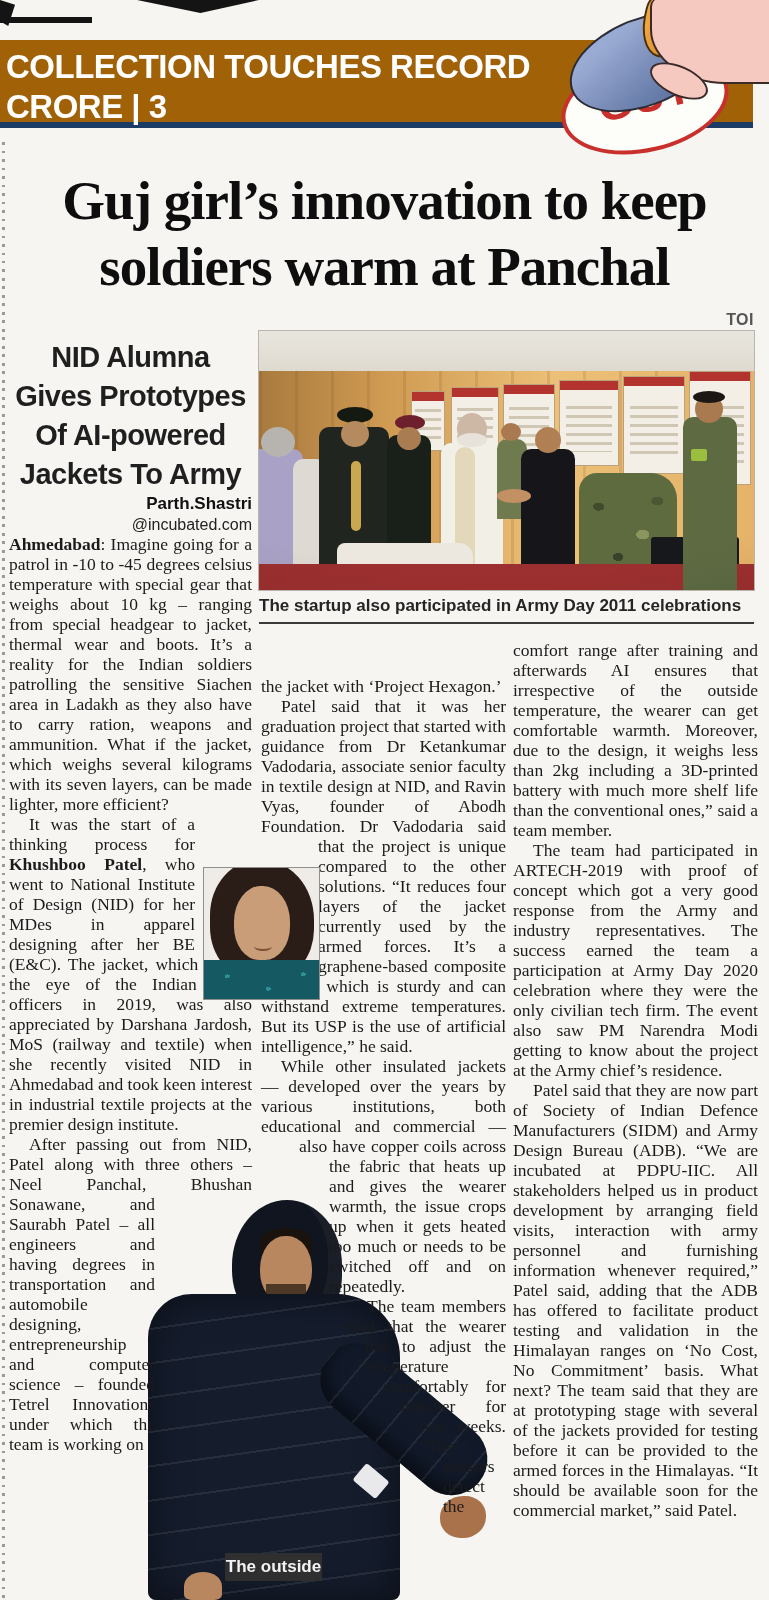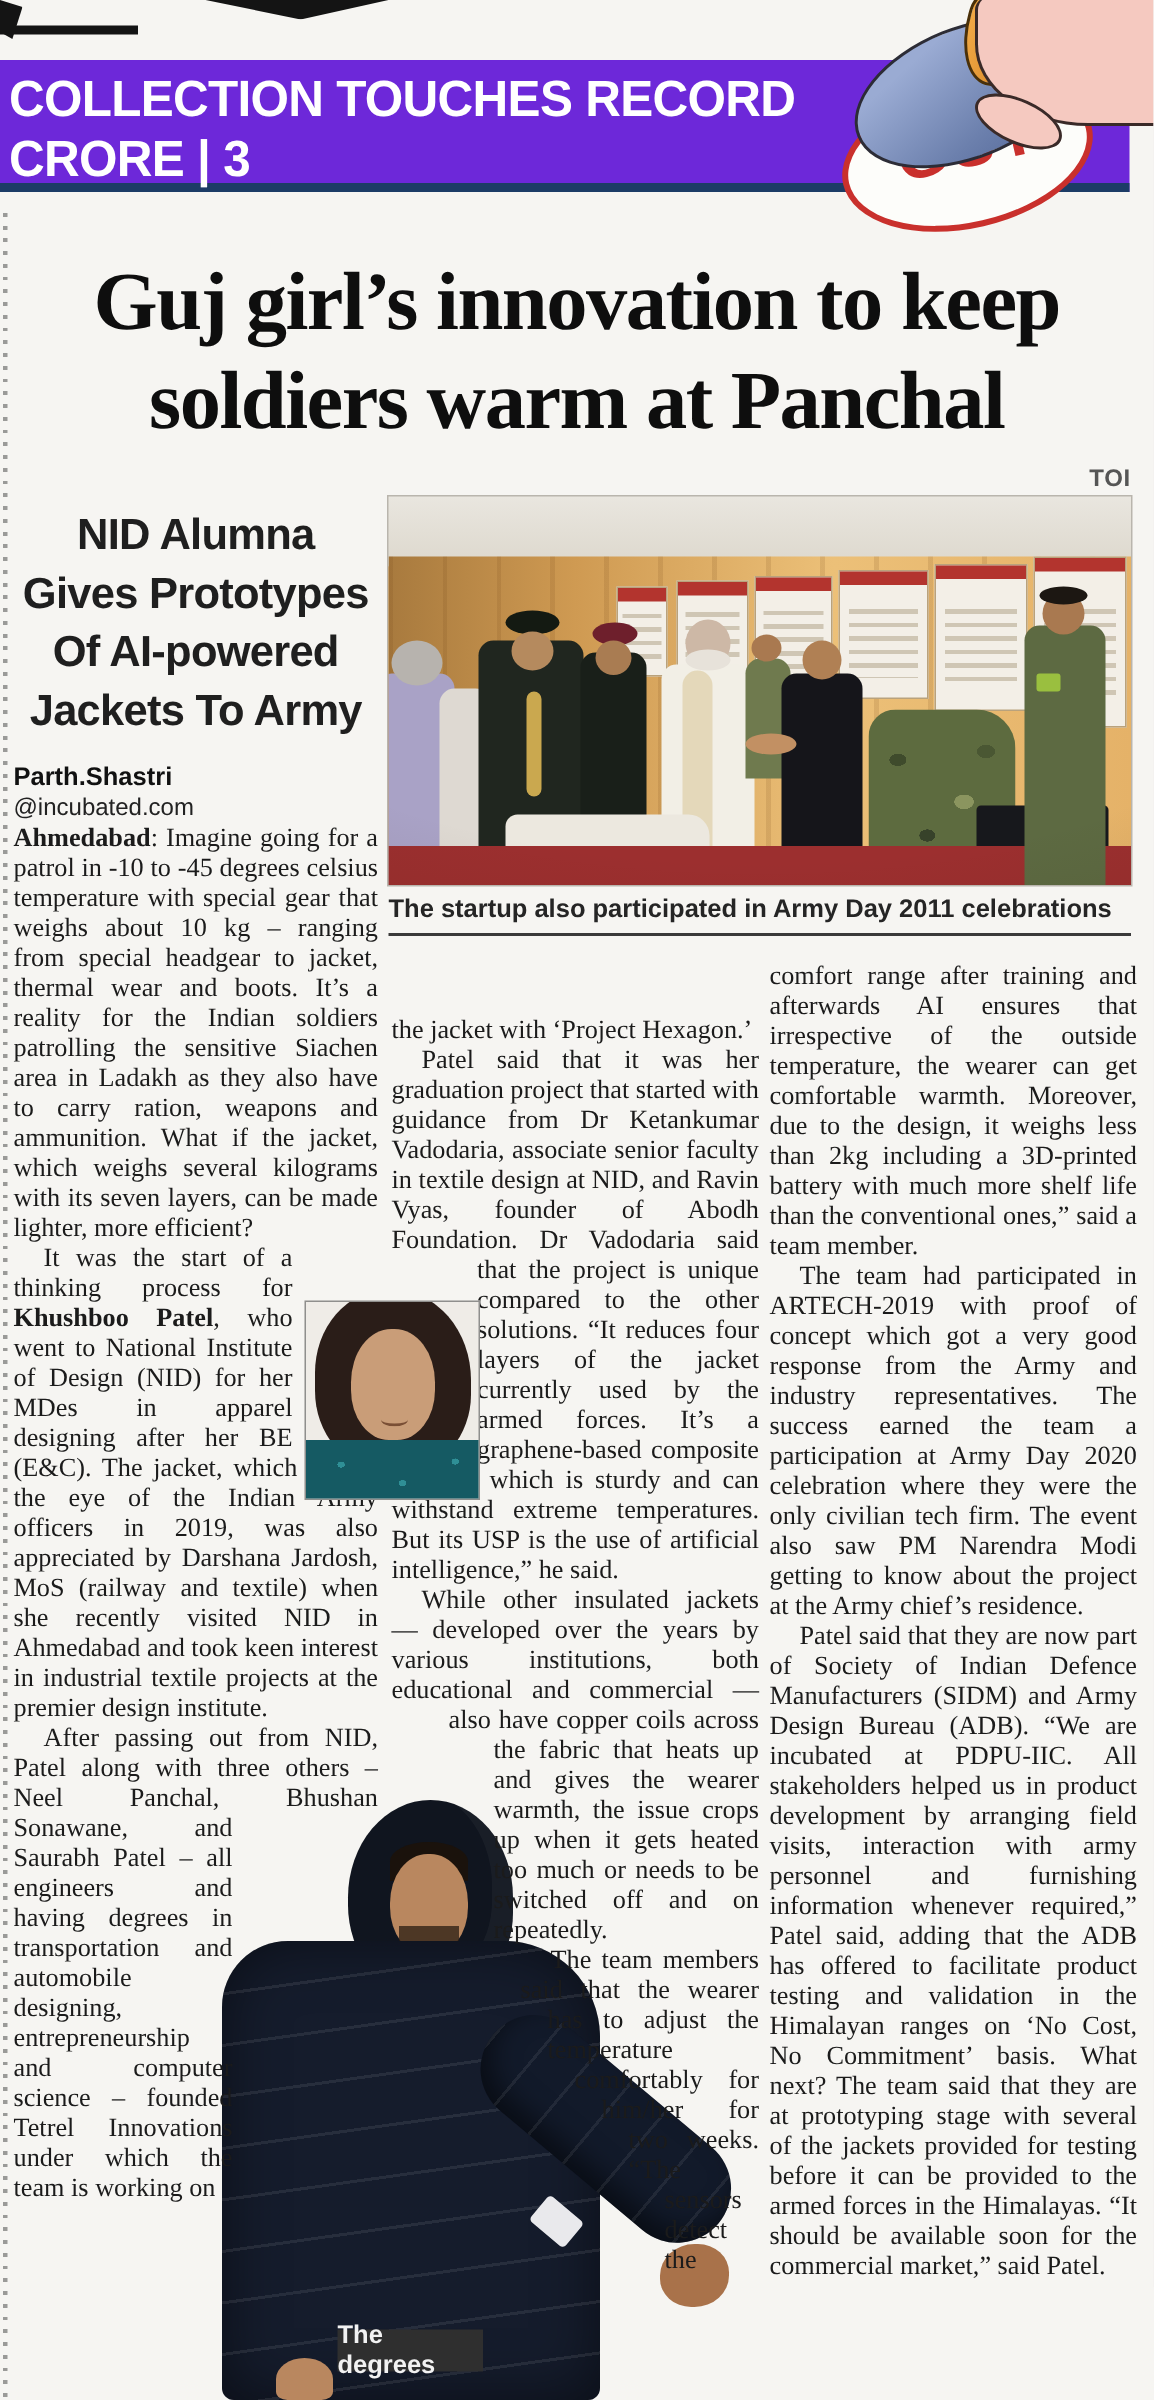--- a/index.html
+++ b/index.html
@@ -6,21 +6,21 @@
   body{width:769px;font-family:"Liberation Serif",serif;background:#efeeec;}
   .page{position:relative;width:769px;height:1600px;background:#f6f5f2;overflow:hidden;}
 
   
   .frag{position:absolute;background:#141414;}
   .frag1{left:0;top:0;width:15px;height:26px;clip-path:polygon(0 0,100% 18%,55% 100%,0 82%);}
   .frag2{left:0;top:17px;width:92px;height:6px;}
   .frag3{left:137px;top:0;width:122px;height:13px;clip-path:polygon(0 0,100% 0,52% 100%);}
 
   
-  .banner{position:absolute;left:0;top:40px;width:753px;height:88px;background:#6d28d9;
+  .banner{position:absolute;left:0;top:40px;width:753px;height:88px;background:#a16207;
           border-bottom:6px solid #1C3C66;color:#fff;font-family:"Liberation Sans",sans-serif;
           font-weight:bold;padding:6px 0 0 6px;box-sizing:border-box;z-index:2;}
   .banner .bl{font-size:34px;line-height:40px;letter-spacing:-.5px;transform:scaleX(.97);transform-origin:left;}
 
   
   .stamp{position:absolute;left:552px;top:0;width:216px;height:150px;z-index:5;}
   .st-oval{position:absolute;left:8px;top:56px;width:162px;height:88px;background:#fdfdfa;
            border:4px solid #C9302C;border-radius:50%;transform:rotate(-13deg);z-index:1;}
   .st-text{position:absolute;left:28px;top:72px;width:130px;text-align:center;z-index:2;
            font-family:"Liberation Sans",sans-serif;font-weight:bold;font-size:44px;color:#C9302C;
@@ -46,21 +46,21 @@
   .perf{position:absolute;left:2px;top:142px;width:3px;height:1458px;
         background:repeating-linear-gradient(180deg,#9a9a98 0 2.5px,transparent 2.5px 8.5px);}
 
   
   .col{position:absolute;z-index:2;color:#1b1b1b;}
   .col-left{left:9px;top:338px;width:243px;}
   .col-mid{left:261px;top:640px;width:245px;margin-top:36px;}
   .col-right{left:513px;top:640px;width:245px;}
   .subhead{font-family:"Liberation Sans",sans-serif;font-weight:bold;font-size:29px;line-height:39px;
            text-align:center;color:#1f1f1f;white-space:pre-line;letter-spacing:-.5px;}
-  .byline{margin-top:14px;text-align:left;font-family:"Liberation Sans",sans-serif;}
+  .byline{text-align:right;font-family:"Liberation Sans",sans-serif;}
   .byline .bn{font-weight:bold;font-size:17px;color:#111;}
   .byline .bh{font-size:16px;color:#222;margin-top:2px;}
   .body-start{}
   .para{margin:0;text-align:justify;font-size:17.5px;line-height:20px;color:#1b1b1b;}
   .ind{text-indent:20px;}
   .lead{font-weight:bold;}
   .bold{font-weight:bold;}
   .fl-r{float:right;clear:right;}
   .fl-l{float:left;clear:left;}
 
@@ -244,15 +244,15 @@
     <div class="jk-hood"></div>
     <div class="jk-hair"></div>
     <div class="jk-face"></div>
     <div class="jk-beard"></div>
     <div class="jk-body"></div>
     <div class="jk-arm"></div>
     <div class="jk-label"></div>
     <div class="jk-fist"></div>
     <div class="jk-hand2"></div>
   </div>
-  <div class="jk-capbar">The degrees</div>
+  <div class="jk-capbar">The outside</div>
 
 </div>
 
 </body></html>

